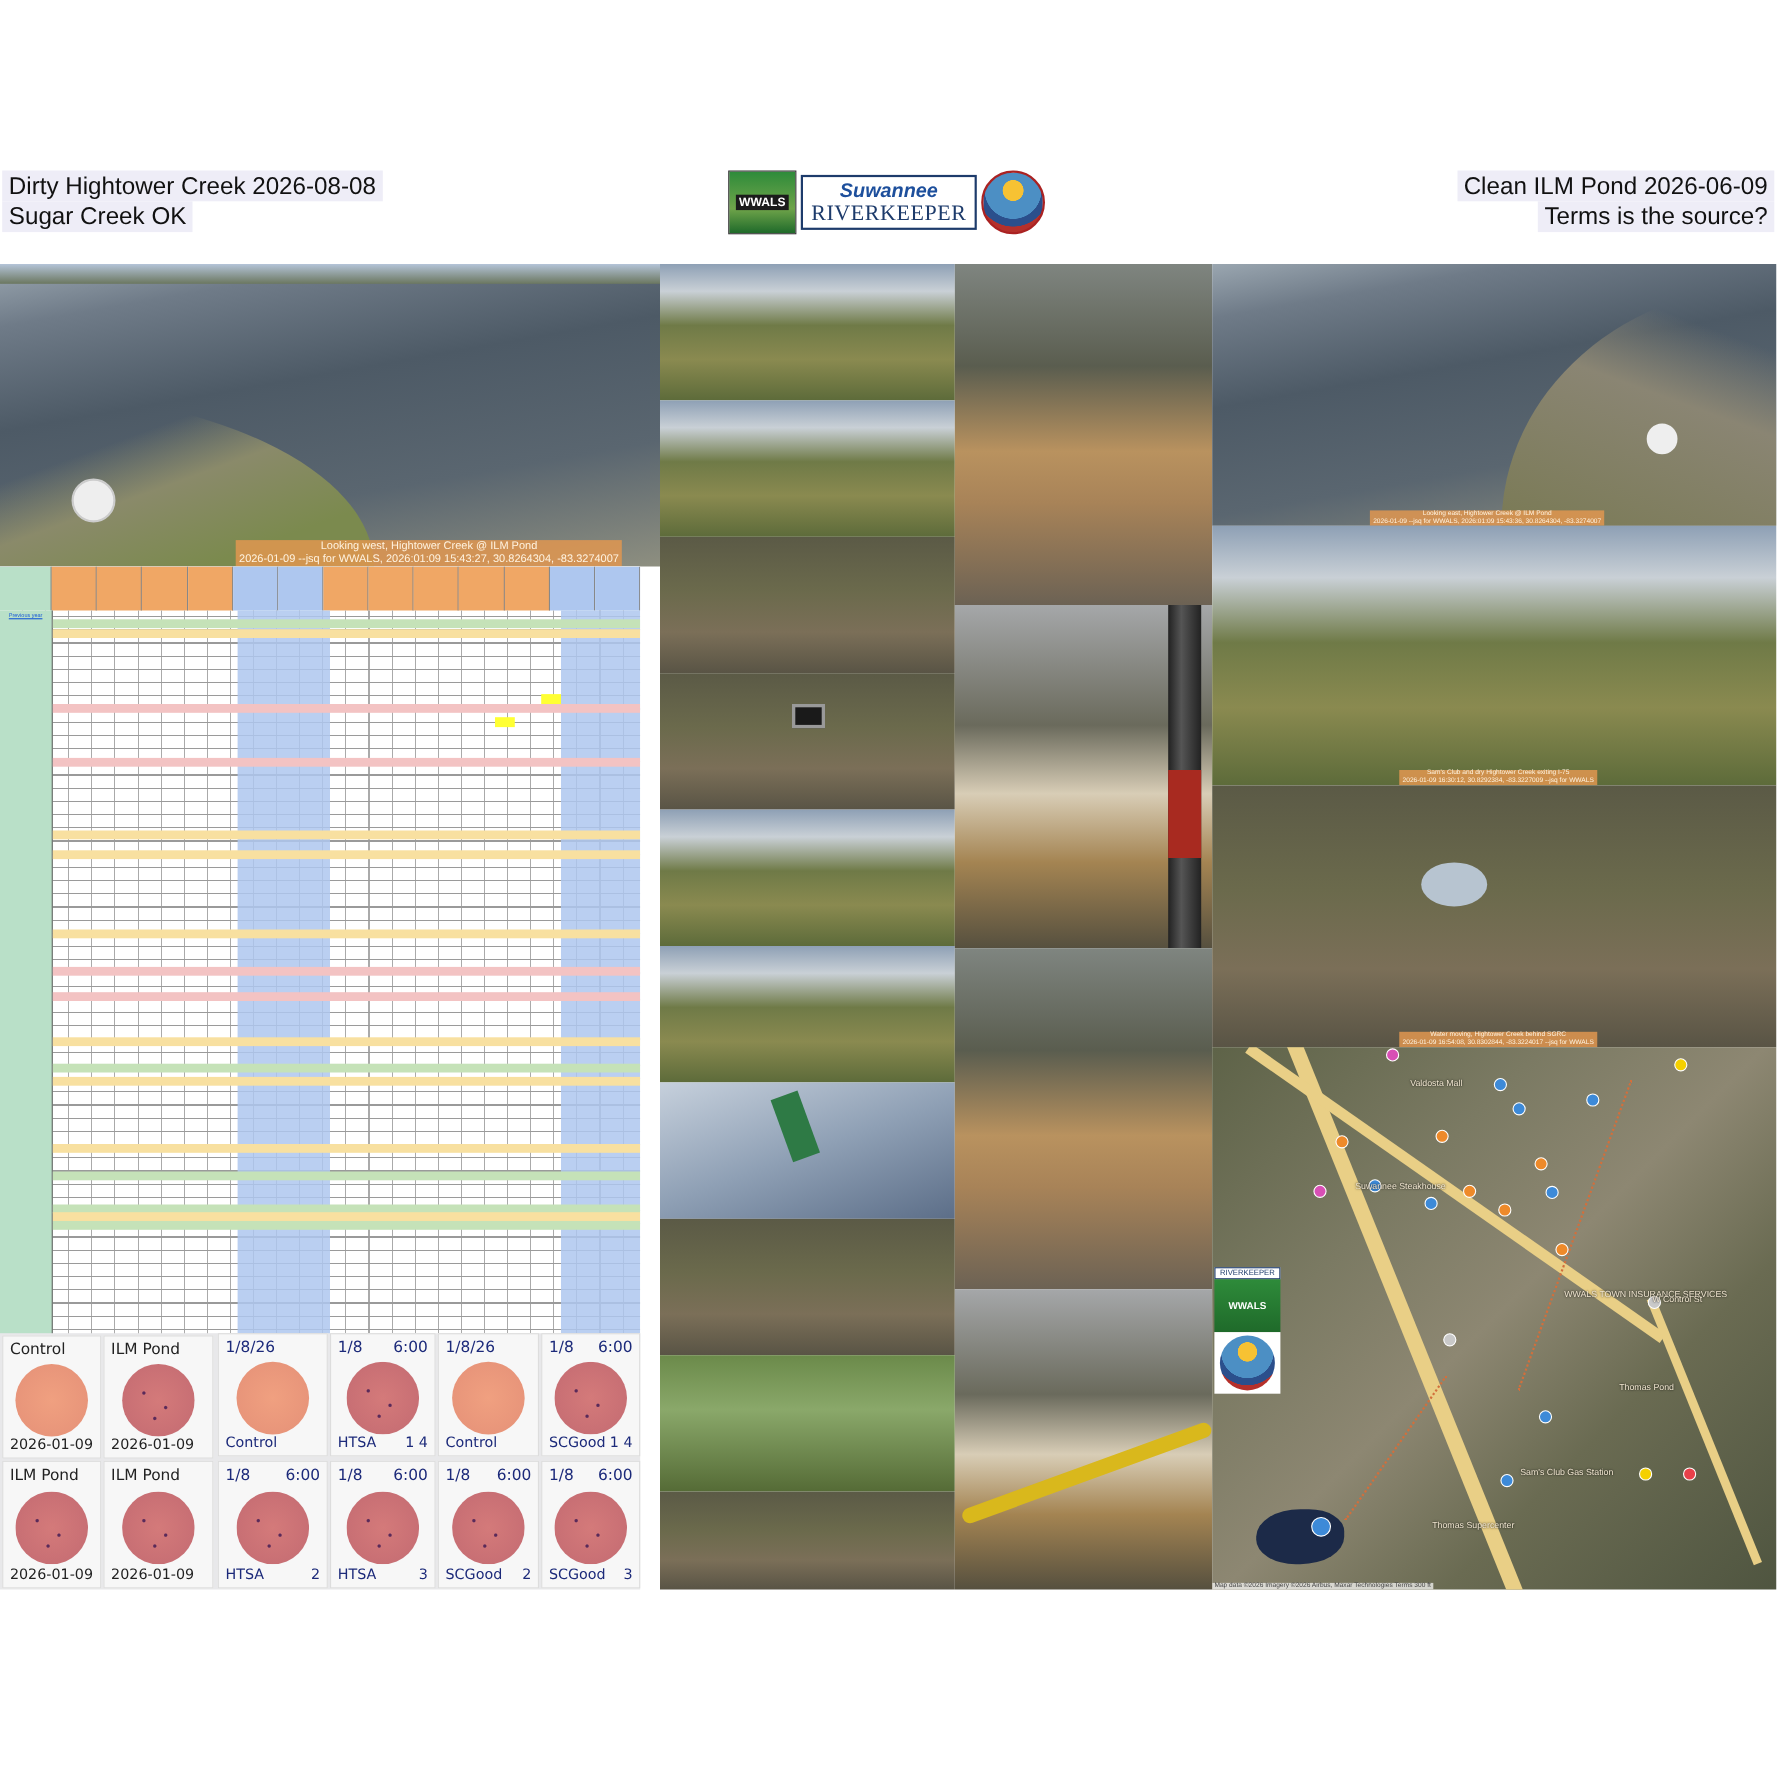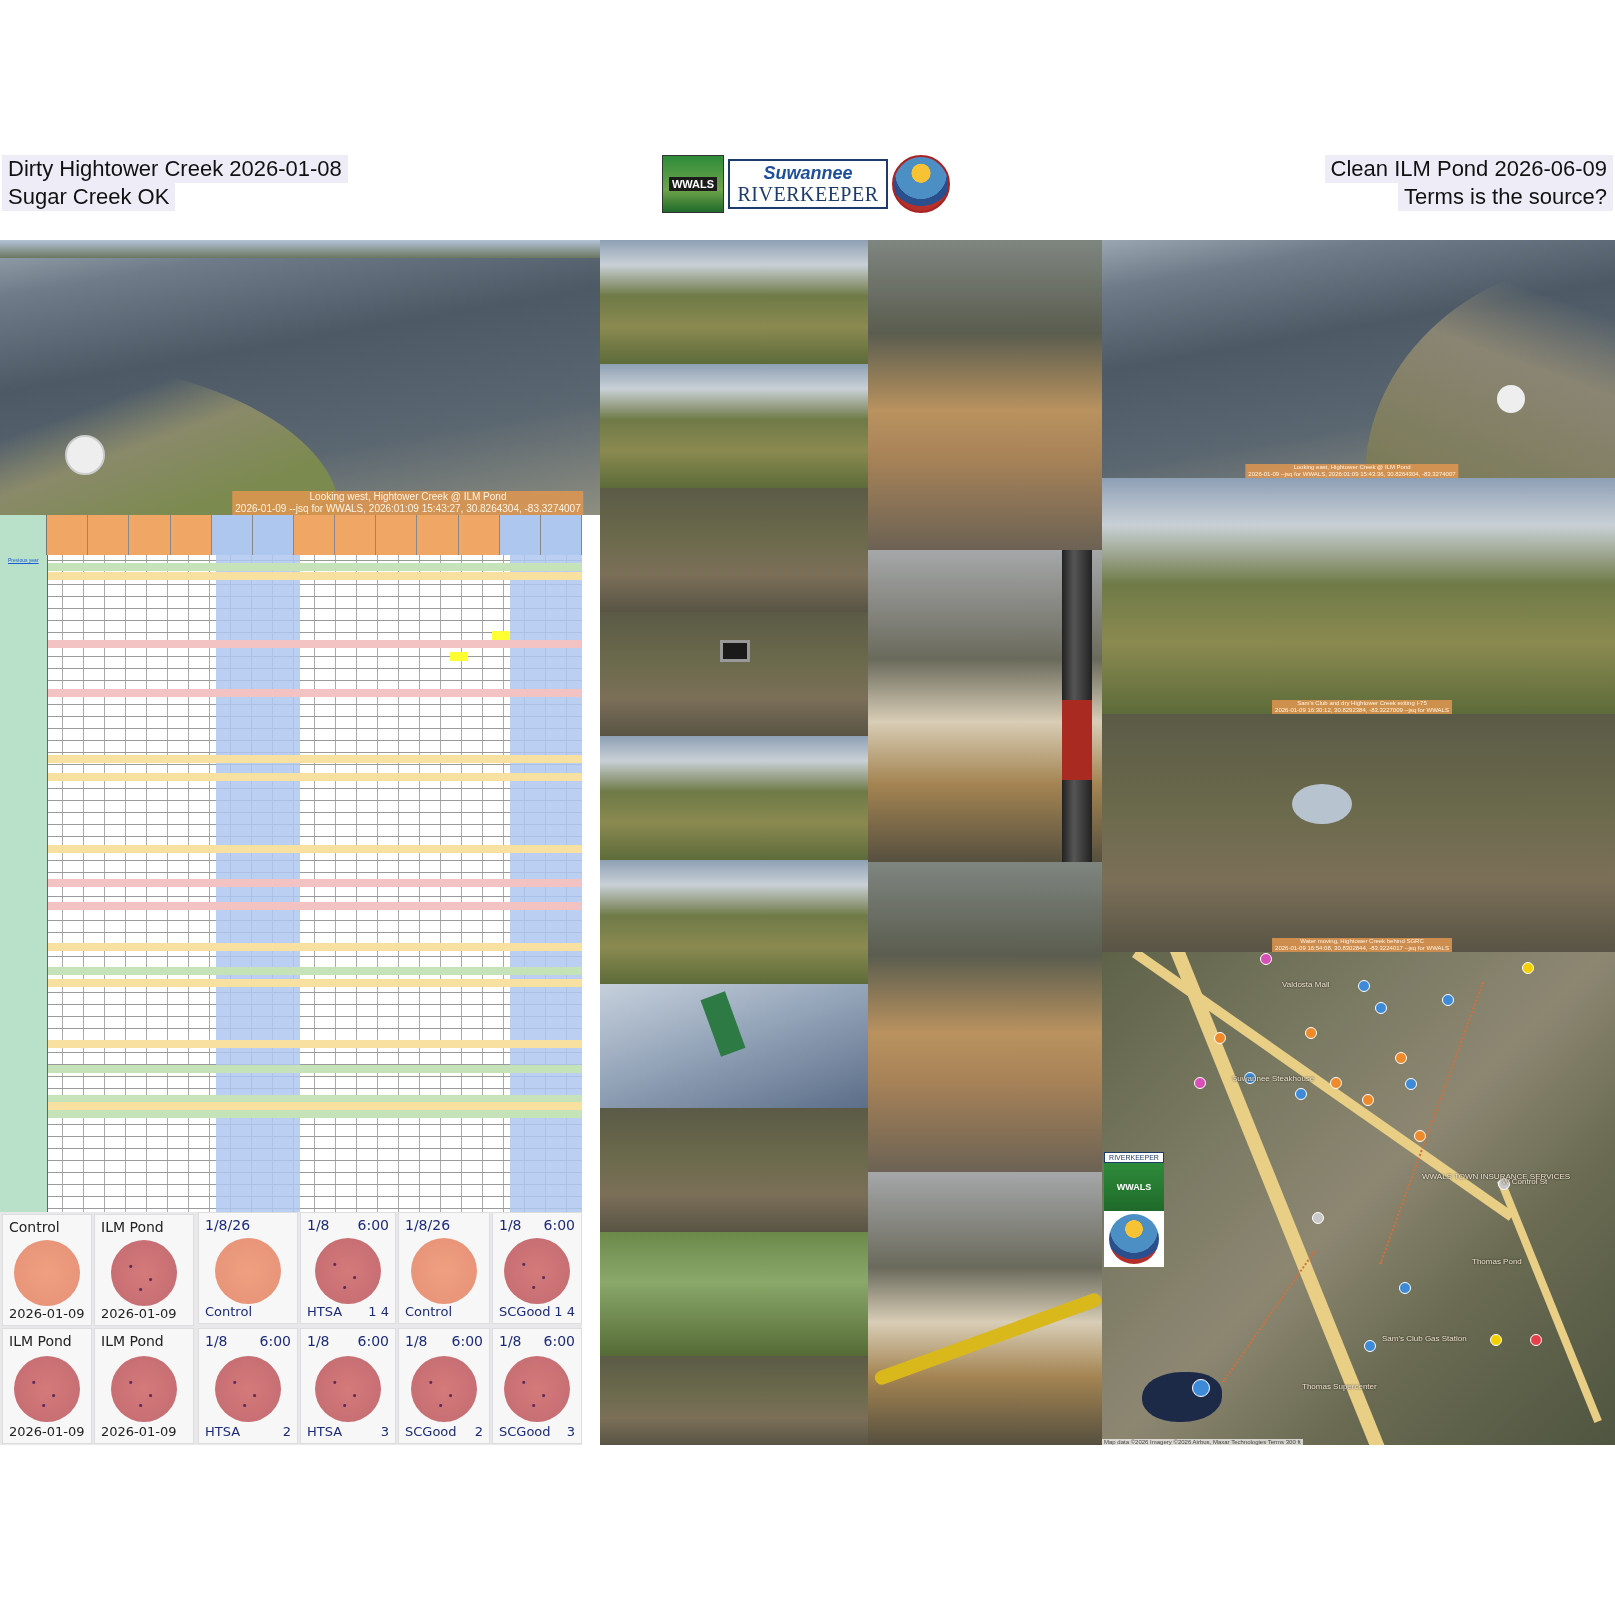--- a/index.html
+++ b/index.html
@@ -80,21 +80,21 @@
   .map-logos { position: absolute; left: 2px; top: 200px; width: 60px; }
   .map-logos .srk-mini { background: #fff; border: 1px solid #1d3b6b; font-size: 7px; color: #1d3b6b; text-align: center; line-height: 9px; }
   .map-logos .wwals-mini { height: 48px; background: linear-gradient(#2e8b3a,#1f6a2a); color: #fff; font-size: 9px; font-weight: bold; display:flex; align-items:center; justify-content:center; }
   .map-logos .lr-mini { height: 56px; background: #fff; display:flex; align-items:center; justify-content:center; }
   .map-logos .lr-mini div { width: 50px; height: 50px; border-radius: 50%; background: radial-gradient(circle at 50% 30%, #f7c233 0 20%, #4c8fc4 21% 55%, #2b4f8c 56% 70%, #b5302b 71%); }
 </style>
 </head>
 <body>
 
 <div class="title-block title-left">
-  <div><span class="title-line">Dirty Hightower Creek 2026-01-08</span></div>
+  <div><span class="title-line">Dirty Hightower Creek 2026-08-08</span></div>
   <div><span class="title-line">Sugar Creek OK</span></div>
 </div>
 
 <div class="logos">
   <div class="logo-wwals">
       <span>WWALS</span>
     </div>
   <div class="logo-srk">
     <div class="l1">Suwannee</div>
     <div class="l2">RIVERKEEPER</div>
@@ -104,21 +104,21 @@
 
 <div class="title-block title-right">
   <div><span class="title-line">Clean ILM Pond 2026-06-09</span></div>
   <div><span class="title-line">Terms is the source?</span></div>
 </div>
 
 <div class="photo water" style="left:0;top:240px;width:600px;height:275px;">
   <div style="position:absolute;left:0;top:0;width:100%;height:18px;background:linear-gradient(#b4c4d8,#6b7760);"></div>
   <div style="position:absolute;left:0;bottom:0;width:340px;height:160px;background:linear-gradient(160deg,transparent 30%,#8a8a6a 50%,#7b8a4e 80%);border-top-right-radius:100%;"></div>
   <div style="position:absolute;left:65px;top:195px;width:40px;height:40px;border-radius:50%;background:#eee;border:2px solid #ccc;"></div>
-  <div class="caption" style="bottom:0;left:408px;margin-top:24px;">
+  <div class="caption" style="bottom:0;left:390px;margin-top:24px;">
     <div>Looking west, Hightower Creek @ ILM Pond</div>
     <div>2026-01-09 --jsq for WWALS, 2026:01:09 15:43:27, 30.8264304, -83.3274007</div>
   </div>
 </div>
 
 <div class="sheet">
   <div class="sheet-hdr">
     <div class="sheet-left"></div>
     <div class="sheet-col sheet-orange" style="width:42px"></div>
     <div class="sheet-col sheet-orange" style="width:42px"></div>

